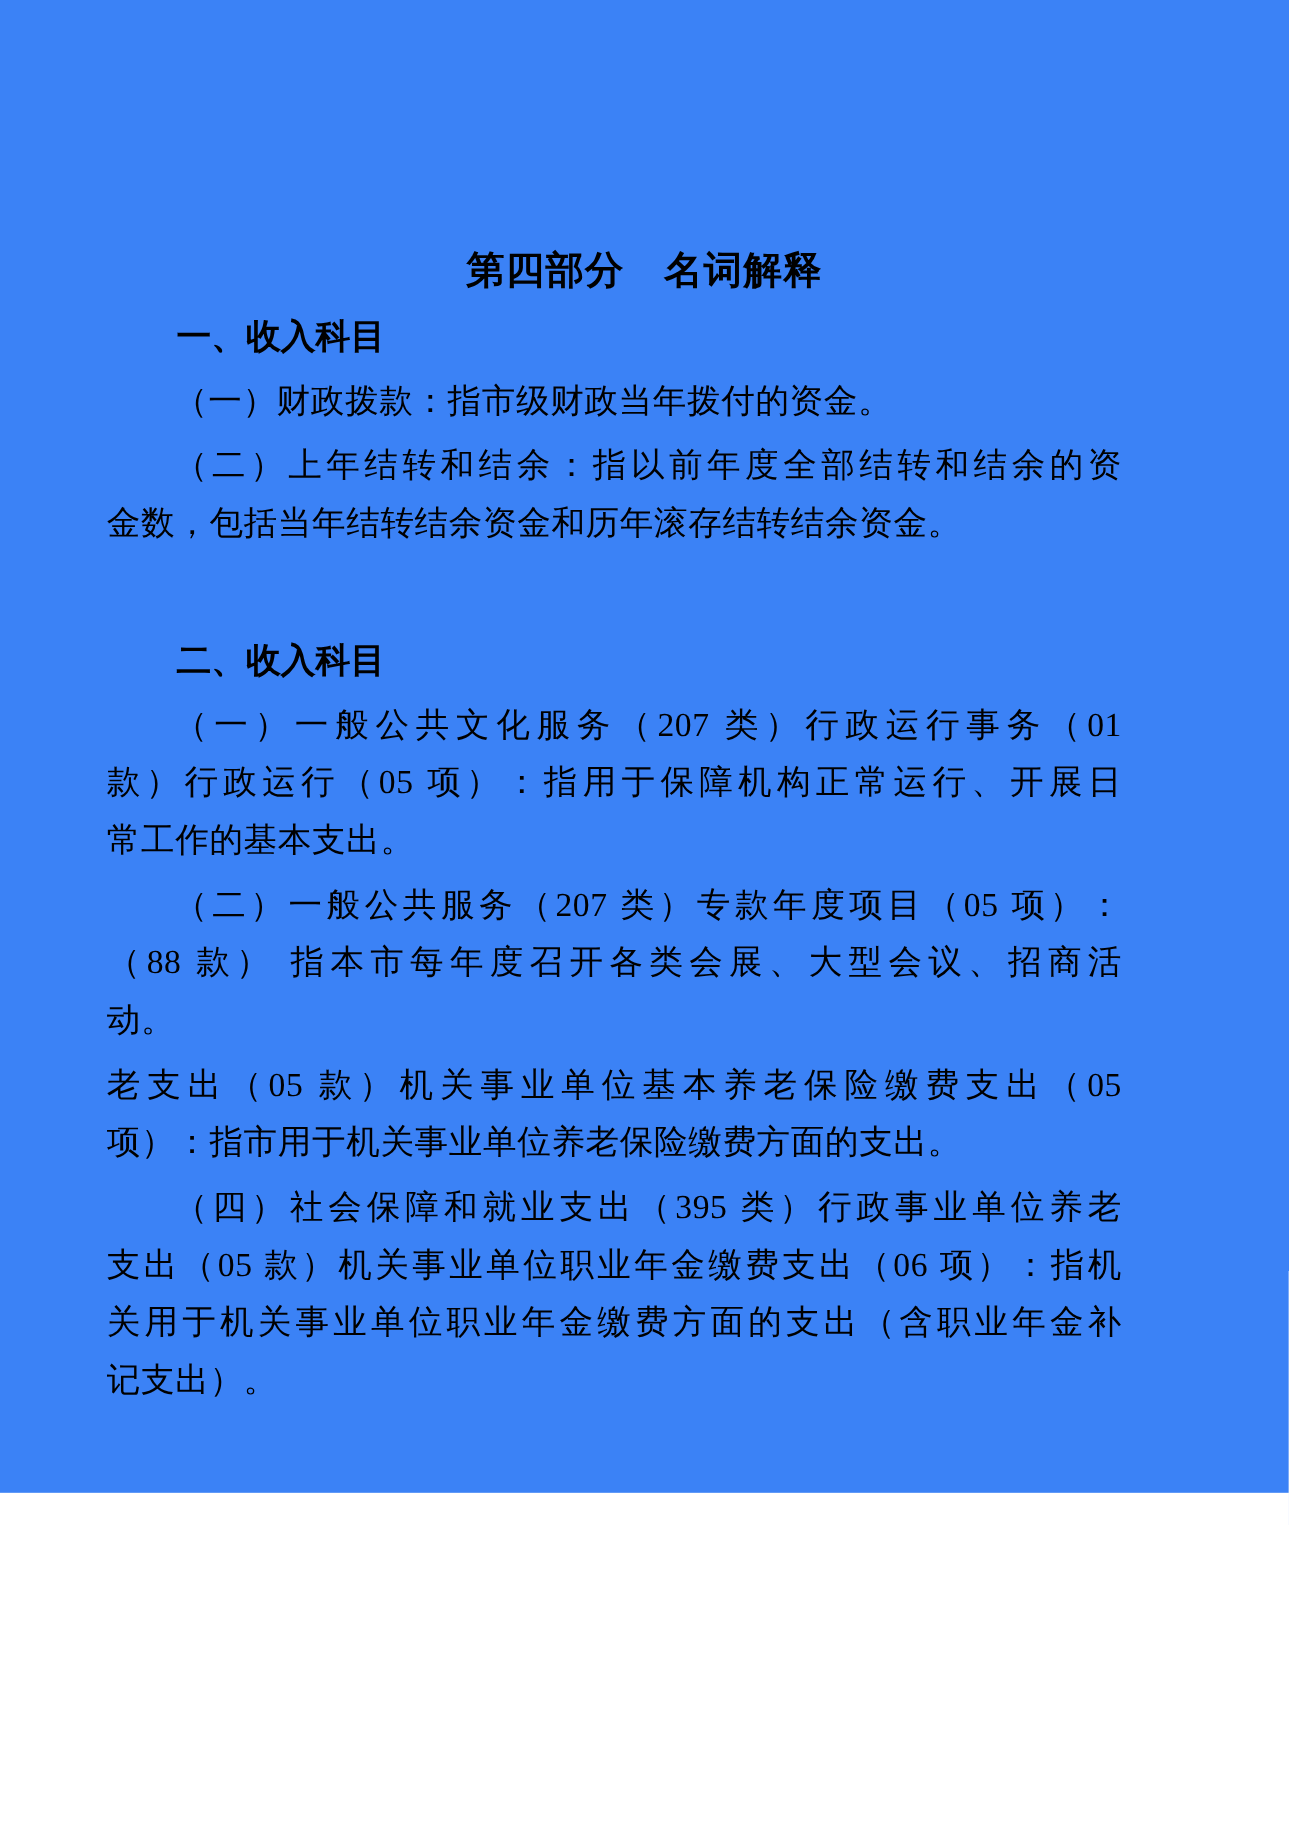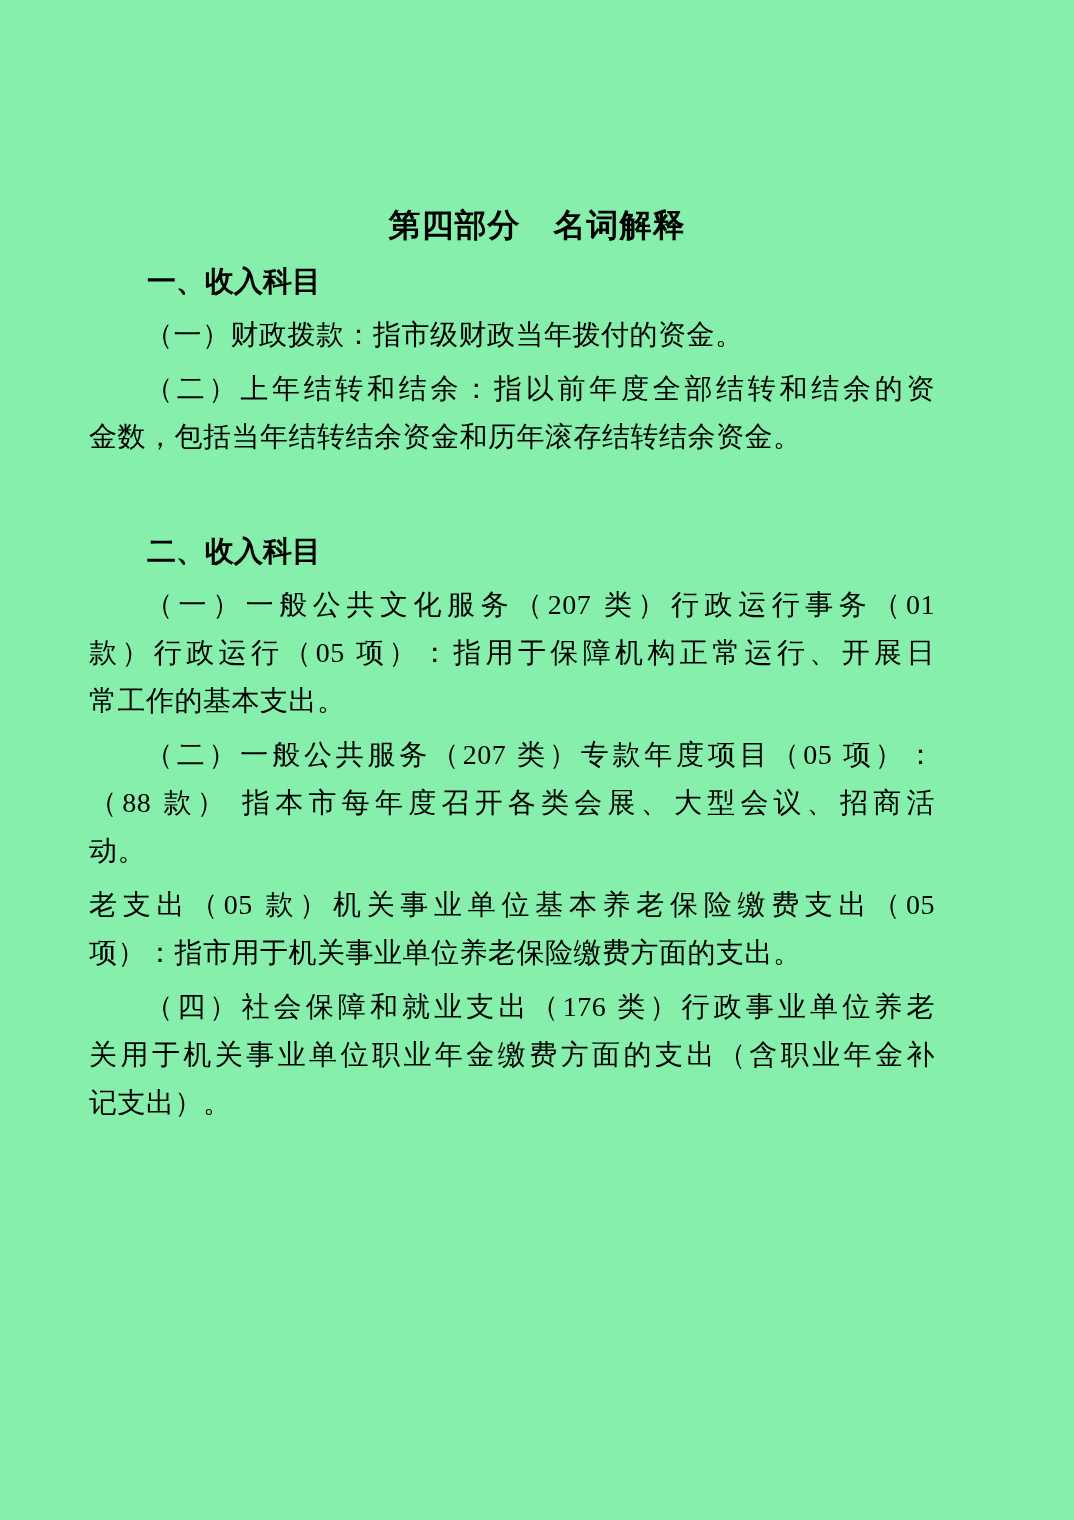--- a/index.html
+++ b/index.html
@@ -11,22 +11,22 @@
     width: 1074px;
     height: 1520px;
     position: relative;
     color: #000000;
     overflow: hidden;
   }
   .page {
     position: absolute;
     left: 0; top: 0;
     width: 1074px;
-    height: 1520px;
-    background: #86efac;
+    height: 1244px;
+    background: #3b82f6;
   }
   .doc-title {
     margin-top: 203px;
     font-family: "Liberation Sans", "DejaVu Sans", sans-serif;
     font-weight: bold;
     font-size: 32px;
     line-height: 44px;
     text-align: center;
     letter-spacing: 1px;
   }
@@ -90,19 +90,20 @@
         <div class="para">
           <div class="line first">（二）一般公共服务（207 类）专款年度项目（05 项）：</div>
           <div class="line">（88 款） 指本市每年度召开各类会展、大型会议、招商活</div>
           <div class="line lastline">动。</div>
         </div>
         <div class="para">
           <div class="line">老支出（05 款）机关事业单位基本养老保险缴费支出（05</div>
           <div class="line lastline">项）：指市用于机关事业单位养老保险缴费方面的支出。</div>
         </div>
         <div class="para">
-          <div class="line first">（四）社会保障和就业支出（176 类）行政事业单位养老</div>
+          <div class="line first">（四）社会保障和就业支出（395 类）行政事业单位养老</div>
+          <div class="line">支出（05 款）机关事业单位职业年金缴费支出（06 项）：指机</div>
           <div class="line">关用于机关事业单位职业年金缴费方面的支出（含职业年金补</div>
           <div class="line lastline">记支出）。</div>
         </div>
       </div>
     </div>
 </div>
 
 </body></html>

